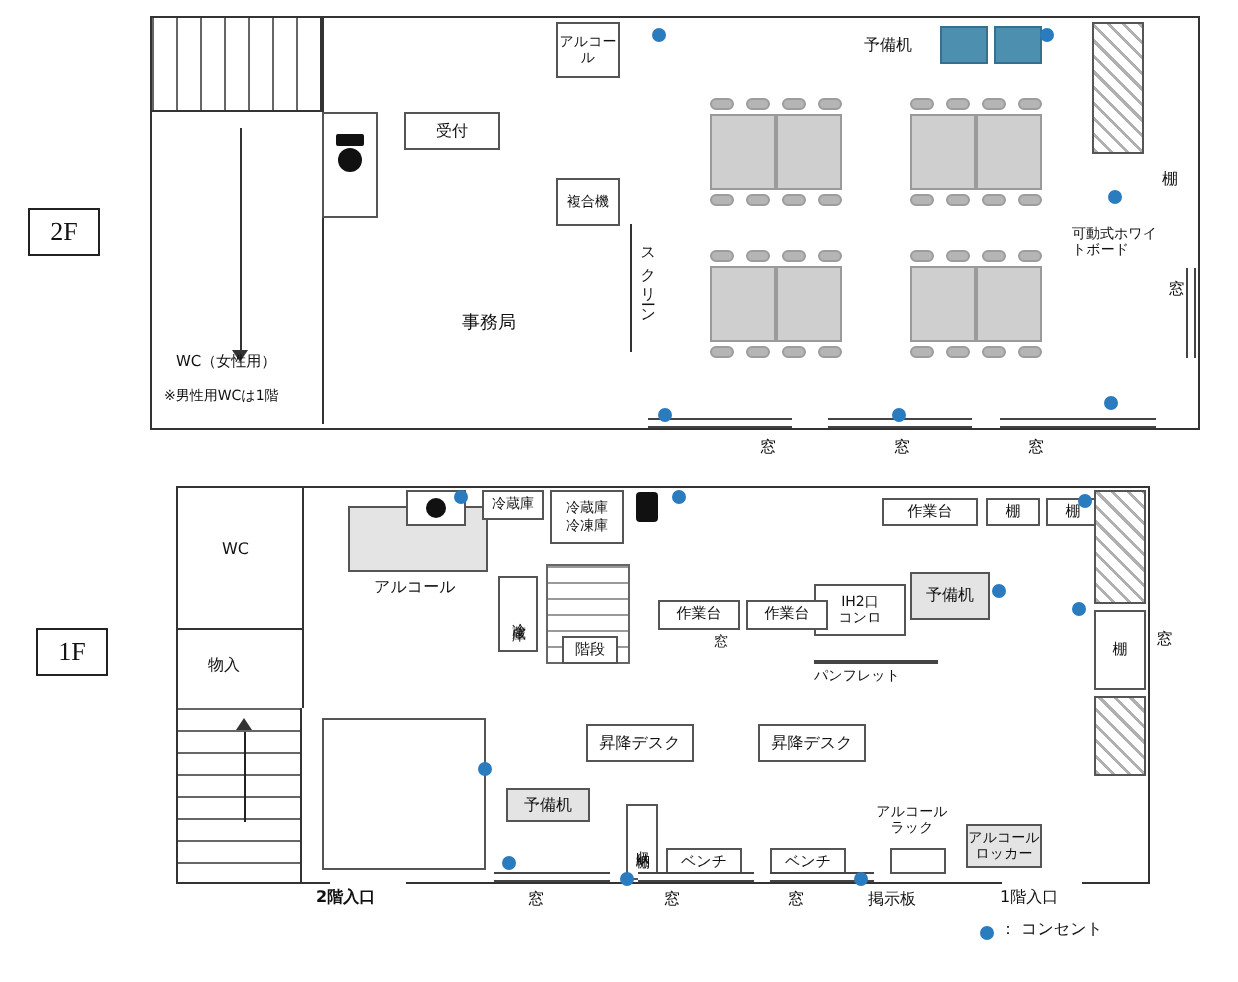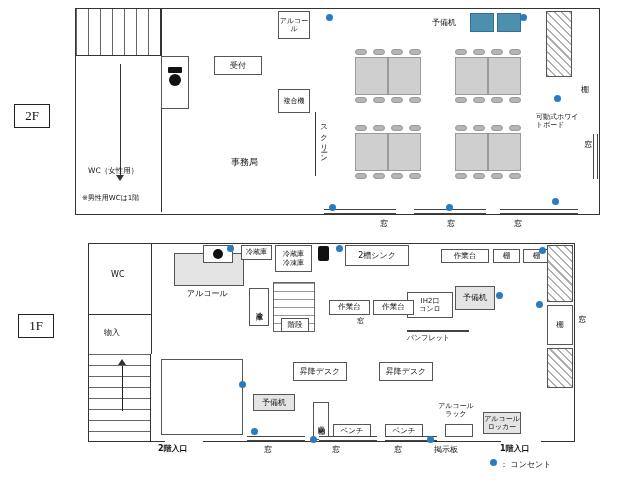--- a/index.html
+++ b/index.html
@@ -36,21 +36,21 @@
     background:repeating-linear-gradient(to bottom,#666 0,#666 1px,transparent 1px,transparent 11px)}
   .stairsmid{position:absolute;border:1px solid #666;
     background:repeating-linear-gradient(to bottom,#999 0,#999 1px,transparent 1px,transparent 8px)}
   .hatch{position:absolute;border:1px solid #555;
     background:repeating-linear-gradient(45deg,#b0b0b0 0,#b0b0b0 1.5px,#fff 1.5px,#fff 5.5px)}
   .toilet{position:absolute;display:flex;flex-direction:column;align-items:center;gap:1px}
   .toilet .tank{width:14px;height:6px;background:#111;border-radius:1px}
   .toilet .bowl{width:12px;height:12px;background:#111;border-radius:50%}
   .kettle{display:block;width:10px;height:10px;background:#111;border-radius:50%}
   .appliance{position:absolute;background:#111;border-radius:2px}
-  .legend{position:absolute;display:flex;align-items:flex-start;gap:3px;font-size:8px}
+  .legend{position:absolute;display:flex;align-items:flex-end;gap:3px;font-size:8px}
 </style>
 </head>
 <body>
 
 <div class="canvas">
 
   <div class="floor-tag" style="left:14px;top:104px">2F</div>
   <div class="floor-tag" style="left:18px;top:314px">1F</div>
 
   <div class="plan" style="left:75px;top:8px;width:525px;height:207px">
@@ -59,24 +59,24 @@
 
     <div class="box" style="left:85px;top:47px;width:28px;height:53px"></div>
     <div class="toilet" style="left:92px;top:58px">
       <span class="tank"></span>
       <span class="bowl"></span>
     </div>
 
     <div class="vline" style="left:44px;top:55px;height:112px"></div>
     <div class="tri down" style="left:40px;top:166px"></div>
 
-    <div class="lbl" style="left:12px;top:158px;font-size:7.5px">WC（女性用）</div>
+    <div class="lbl" style="left:12px;top:168px;font-size:7.5px">WC（女性用）</div>
     <div class="lbl" style="left:6px;top:185px;font-size:7px">※男性用WCは1階</div>
 
-    <div class="box" style="left:138px;top:47px;width:48px;height:19px;font-size:8px">受付</div>
+    <div class="box" style="left:126px;top:47px;width:48px;height:19px;font-size:8px">受付</div>
     <div class="box wrap" style="left:202px;top:2px;width:32px;height:28px;font-size:7px;white-space:normal">アルコール</div>
     <div class="box" style="left:202px;top:80px;width:32px;height:24px;font-size:7px">複合機</div>
 
     <div class="lbl" style="left:155px;top:148px;font-size:9px">事務局</div>
 
     <div class="vline" style="left:239px;top:103px;height:64px"></div>
     <div class="lbl vtext" style="left:243px;top:110px;font-size:7.5px">スクリーン</div>
 
     <div class="tgroup" style="left:278px;top:40px">
       <div class="crow">
@@ -193,21 +193,20 @@
 
     <div class="box" style="left:114px;top:1px;width:30px;height:18px">
         <span class="kettle"></span>
       </div>
     <div class="box" style="left:152px;top:1px;width:31px;height:15px;font-size:7px">冷蔵庫</div>
     <div class="box col" style="left:186px;top:1px;width:37px;height:27px;font-size:7px">
       <span>冷蔵庫</span>
       <span>冷凍庫</span>
     </div>
     <div class="appliance" style="left:229px;top:2px;width:11px;height:15px"></div>
-    <div class="box" style="left:256px;top:1px;width:64px;height:21px;font-size:8px">2槽シンク</div>
     <div class="box" style="left:352px;top:5px;width:48px;height:14px">作業台</div>
     <div class="box" style="left:404px;top:5px;width:27px;height:14px">棚</div>
     <div class="box" style="left:434px;top:5px;width:27px;height:14px">棚</div>
 
     <div class="hatch" style="left:458px;top:1px;width:26px;height:57px"></div>
     <div class="box" style="left:458px;top:61px;width:26px;height:40px">棚</div>
     <div class="hatch" style="left:458px;top:104px;width:26px;height:40px"></div>
 
     <div class="box gray" style="left:366px;top:42px;width:40px;height:24px;font-size:8px">予備机</div>
     <div class="box col" style="left:318px;top:48px;width:46px;height:26px;font-size:7px">
@@ -264,21 +263,21 @@
     <span class="dot" style="left:162px;top:184px"></span>
     <span class="dot" style="left:221px;top:192px"></span>
     <span class="dot" style="left:338px;top:192px"></span>
   </div>
 
   <div class="lbl" style="left:158px;top:444px;font-weight:bold">2階入口</div>
   <div class="lbl" style="left:264px;top:445px">窓</div>
   <div class="lbl" style="left:332px;top:445px">窓</div>
   <div class="lbl" style="left:394px;top:445px">窓</div>
   <div class="lbl" style="left:434px;top:445px">掲示板</div>
-  <div class="lbl" style="left:500px;top:444px;font-weight:bold">1階入口</div>
+  <div class="lbl" style="left:500px;top:444px;font-weight:normal">1階入口</div>
   <div class="lbl vtext" style="left:577px;top:308px">窓</div>
 
   <div class="legend" style="left:490px;top:459px">
     <span class="dot-inline"></span>
     <span>： コンセント</span>
   </div>
 
 </div>
 
 </body></html>

